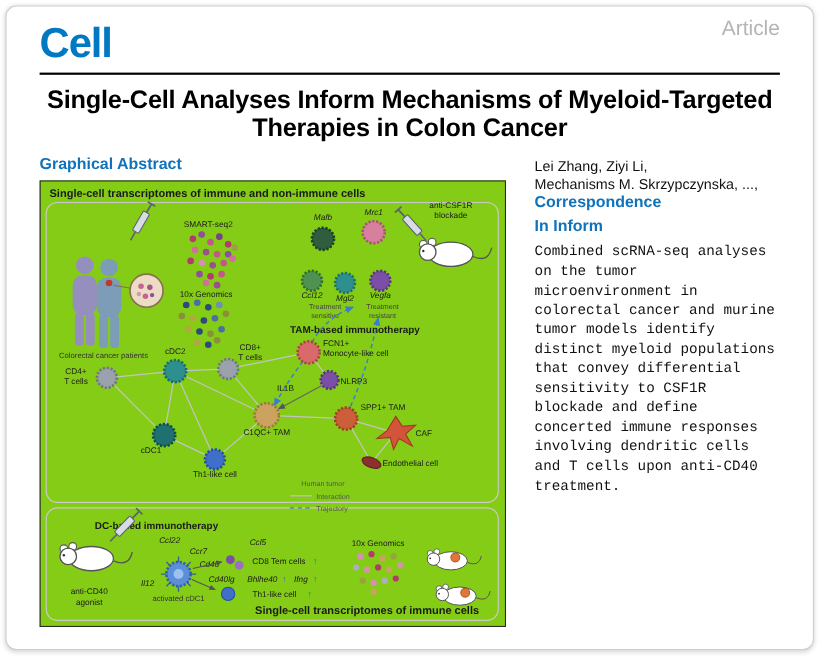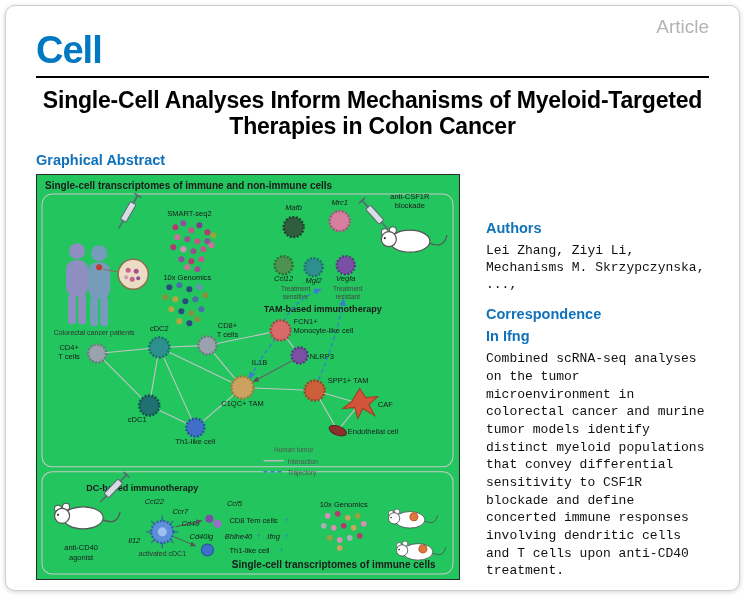--- a/index.html
+++ b/index.html
@@ -1,30 +1,30 @@
 <!DOCTYPE html>
 <html><head>
 <meta charset="utf-8">
 <style>
   * { margin:0; padding:0; box-sizing:border-box; }
   html,body { width:745px; height:596px; background:#fff; font-family:"Liberation Sans", sans-serif; }
   .page { position:absolute; inset:5px; background:#fff; border:1px solid #cfcfcf; border-radius:10px;
           box-shadow:0 1px 5px rgba(0,0,0,.18); padding:8px 30px 0 30px; overflow:hidden; }
   .topbar { display:flex; justify-content:space-between; align-items:flex-start; }
-  .logo { font-size:38px; font-weight:bold; color:#0079c2; letter-spacing:-1px; line-height:1.1; margin-top:16px; }
+  .logo { font-size:38px; font-weight:bold; color:#0079c2; letter-spacing:-1px; line-height:1.1; margin-top:6px; }
   .article-type { font-size:19px; font-weight:normal; color:#b4b4b4; margin-top:2px; }
   .rule { border-top:2.5px solid #000; margin-top:4px; }
   .title { font-size:23px; font-weight:bold; color:#000; line-height:1.16; margin-top:9px; letter-spacing:-0.2px;text-align:center; }
-  .columns { display:flex; gap:26px; margin-top:12px;align-items:flex-end; }
+  .columns { display:flex; gap:26px; margin-top:12px; }
   .col-left { width:424px; flex:0 0 424px; }
   .col-right { flex:1; }
   .section-heading { font-size:14.5px; font-weight:bold; color:#1072ba; margin-bottom:6px; }
   .col-right .section-heading { margin-top:0; }
   .col-right .section-heading + .block { margin-bottom:13px;font-family:Liberation Mono, monospace; }
-  .figure-box { border:1.5px solid #2b2b2b; background:#22c55e; }
+  .figure-box { border:1.5px solid #2b2b2b; background:#84cc16; }
   .figure-box svg { display:block; }
   .body-line { font-size:13px; color:#111; line-height:1.32; }
   .inbrief { font-size:13px; color:#111; line-height:1.36;font-family:Liberation Mono, monospace; }
   
   svg text { font-family:"Liberation Sans", sans-serif; fill:#1a1a1a; }
   .banner { font-size:10px; font-weight:bold; }
   .lbl  { font-size:7.5px; }
   .gene { font-size:7.5px; font-style:italic; }
   .cap  { font-size:7px; fill:#333; }
   .t65  { font-size:6.5px; fill:#555; }
@@ -292,23 +292,22 @@
             <use href="#mouse" transform="translate(372,344) scale(0.75)"></use>
             <circle cx="376" cy="341" r="4" fill="#e0763c" stroke="#b85a28"></circle>
             <use href="#mouse" transform="translate(380,376) scale(0.75)"></use>
             <circle cx="385" cy="373" r="4" fill="#e0763c" stroke="#b85a28"></circle>
           </g>
         </svg>
       </div>
     </div>
 
     <div class="col-right">
-      <h2 class="section-heading">Authors</h2>
       <div class="block">
         <div class="body-line">Lei Zhang, Ziyi Li,</div>
         <div class="body-line">Mechanisms M. Skrzypczynska, ...,</div>
       </div>
       <h2 class="section-heading">Correspondence</h2>
-      <h2 class="section-heading">In Ifng</h2>
+      <h2 class="section-heading">In Inform</h2>
       <p class="inbrief">Combined scRNA-seq analyses on the tumor microenvironment in colorectal cancer and murine tumor models identify distinct myeloid populations that convey differential sensitivity to CSF1R blockade and define concerted immune responses involving dendritic cells and T cells upon anti-CD40 treatment.</p>
     </div>
   </div>
 </div>
 
 </body></html>

